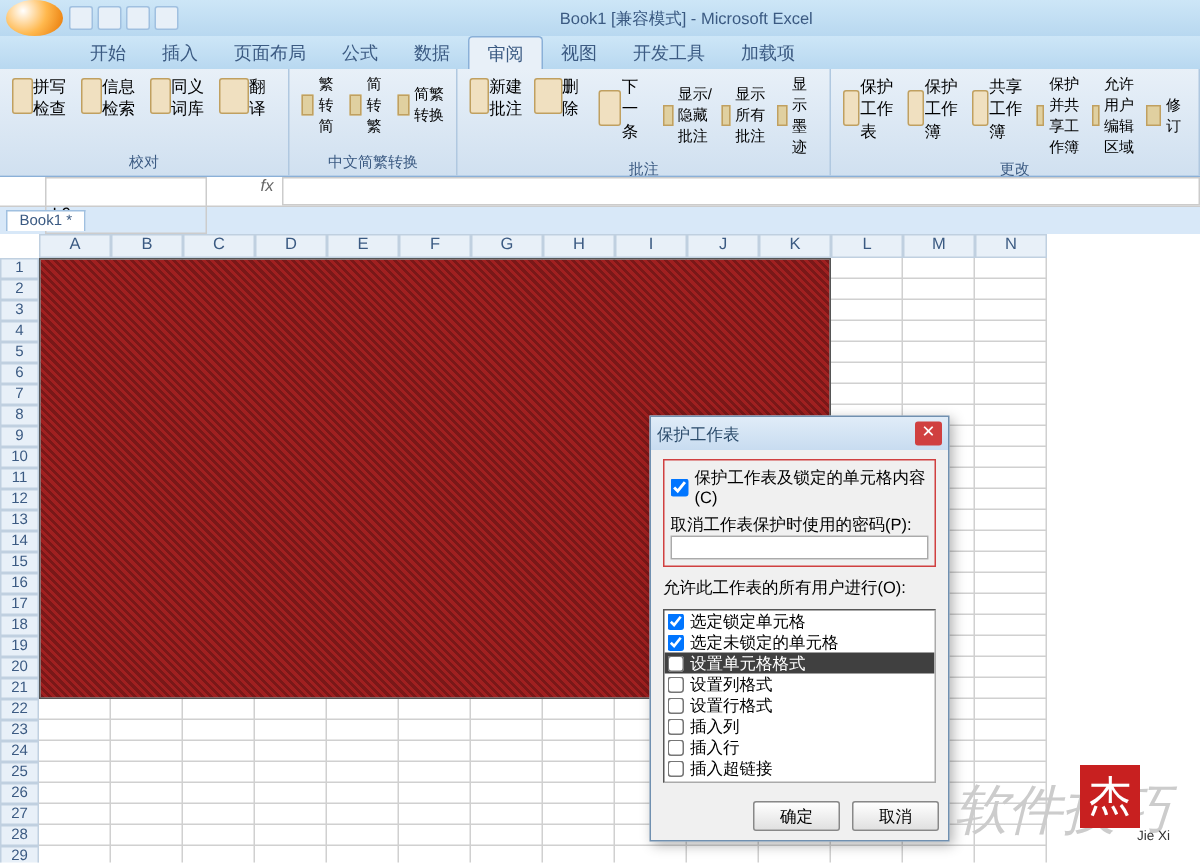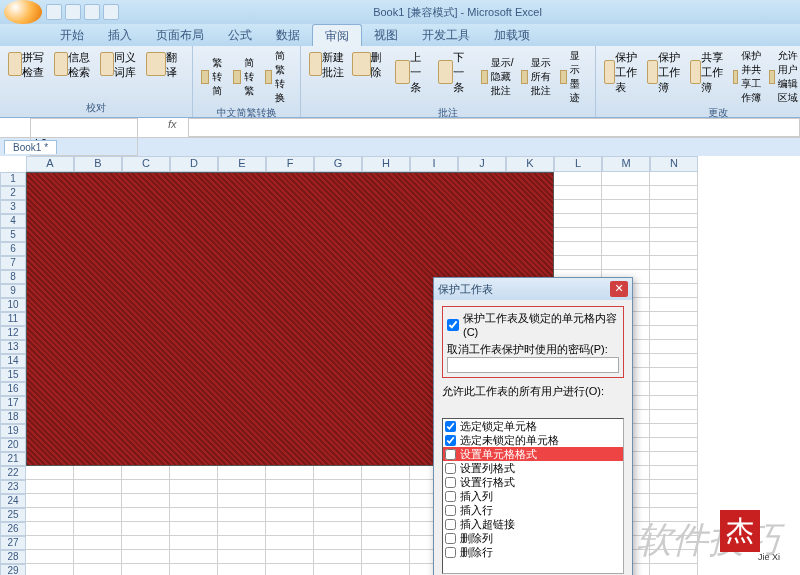--- a/index.html
+++ b/index.html
@@ -24,21 +24,21 @@
 .group-content { display: flex; gap: 4px; flex: 1; align-items: flex-start; }
 .big-btn { display: flex; flex-direction: row; align-items: center; width: 42px; padding: 2px; cursor: pointer; }
 .big-btn .icon { width: 24px; height: 24px; background: #f0e0c0; border: 1px solid #c0a060; border-radius: 2px; margin-bottom: 2px; }
 .small-btns { display: flex; flex-direction: row; gap: 1px; font-size: 10px; }
 .small-btn { display: flex; align-items: center; gap: 3px; padding: 1px 2px; cursor: pointer; }
 .small-btn .mini-icon { width: 14px; height: 14px; background: #e0d0a0; border: 1px solid #c0a060; }
 
 
 .formula-bar { height: 20px; display: flex; border-bottom: 1px solid #ccc; font-size: 11px; background: #fff; }
 .name-box { width: 108px; border: 1px solid #ccc; padding: 18px 4px; margin: 0 30px 0 30px; }
-.fx { width: 20px; text-align: left; font-style: italic; color: #666; }
+.fx { width: 20px; text-align: center; font-style: italic; color: #666; }
 
 
 .wb-tab-bar { height: 18px; background: #d8e8f8; display: flex; align-items: center; padding-left: 4px; font-size: 10px; }
 .wb-tab { background: #fff; border: 1px solid #a0c0e0; border-bottom: none; padding: 1px 8px; color: #3b5a82; }
 
 
 .grid-wrap { position: relative; background: #fff; }
 .col-headers { display: flex; height: 16px; margin-left: 26px; }
 .col-h { width: 48px; border: 1px solid #c0d0e0; background: #e8f0f8; text-align: center; font-size: 11px; color: #3b5a82; }
 .rows { display: flex; }
@@ -54,23 +54,23 @@
 
 
 .dialog { position: absolute; left: 433px; top: 277px; width: 200px; background: #f0f0f0; border: 1px solid #7090b0; box-shadow: 2px 2px 8px rgba(0,0,0,0.3); font-size: 11px; }
 .dlg-title { height: 22px; background: linear-gradient(#e0ecf8, #c8dcf0); display: flex; align-items: center; justify-content: space-between; padding: 0 4px; color: #2a4a6a; }
 .dlg-close { width: 18px; height: 16px; background: #d04040; color: #fff; text-align: center; line-height: 14px; border-radius: 2px; cursor: pointer; }
 .dlg-body { padding: 6px 8px; }
 .dlg-top-box { border: 1px solid #d04040; padding: 4px; margin-bottom: 6px; }
 .dlg-check { display: flex; align-items: center; gap: 4px; margin-bottom: 4px; }
 .dlg-check input { width: 12px; height: 12px; }
 .dlg-input { width: 100%; height: 16px; border: 1px solid #aaa; }
-.dlg-listbox { border: 1px inset #aaa; background: #fff; height: 156px; overflow: hidden; margin-top: 19px; }
+.dlg-listbox { border: 1px inset #aaa; background: #fff; height: 116px; overflow: hidden; margin-top: 7px; }
 .dlg-li { display: flex; align-items: center; gap: 4px; padding: 0 2px; height: 14px; }
-.dlg-li.sel { background: #ef4444; color: #fff; }
+.dlg-li.sel { background: #404040; color: #fff; }
 .dlg-li input { width: 11px; height: 11px; }
 .dlg-btns { display: flex; justify-content: flex-end; gap: 8px; padding: 6px; }
 .dlg-btn { width: 58px; height: 20px; background: linear-gradient(#fff, #e0e0e0); border: 1px solid #888; border-radius: 2px; font-size: 11px; cursor: pointer; }
 
 
 .wm { position: absolute; right: 20px; bottom: 10px; font-size: 36px; color: #ccc; font-style: italic; }
 .wm-block { position: absolute; right: 20px; bottom: 15px; width: 60px; height: 50px; }
 .wm-red { background: #c82020; color: #fff; font-size: 28px; padding: 2px 6px; display: inline-block; }
 .wm-sub { font-size: 9px; color: #333; display: block; text-align: right; }
 </style>
@@ -143,24 +143,20 @@
   </div>
   <div class="group">
     <div class="group-content">
       <div class="big-btn">
           <div class="icon"></div>
           <span>新建批注</span>
         </div>
       <div class="big-btn">
           <div class="icon"></div>
           <span>删除</span>
-        </div>
-      <div class="big-btn">
-          <div class="icon"></div>
-          <span>上一条</span>
         </div>
       <div class="big-btn">
           <div class="icon"></div>
           <span>下一条</span>
         </div>
       <div class="small-btns">
         <div class="small-btn">
             <div class="mini-icon"></div>
             <span>显示/隐藏批注</span>
           </div>

